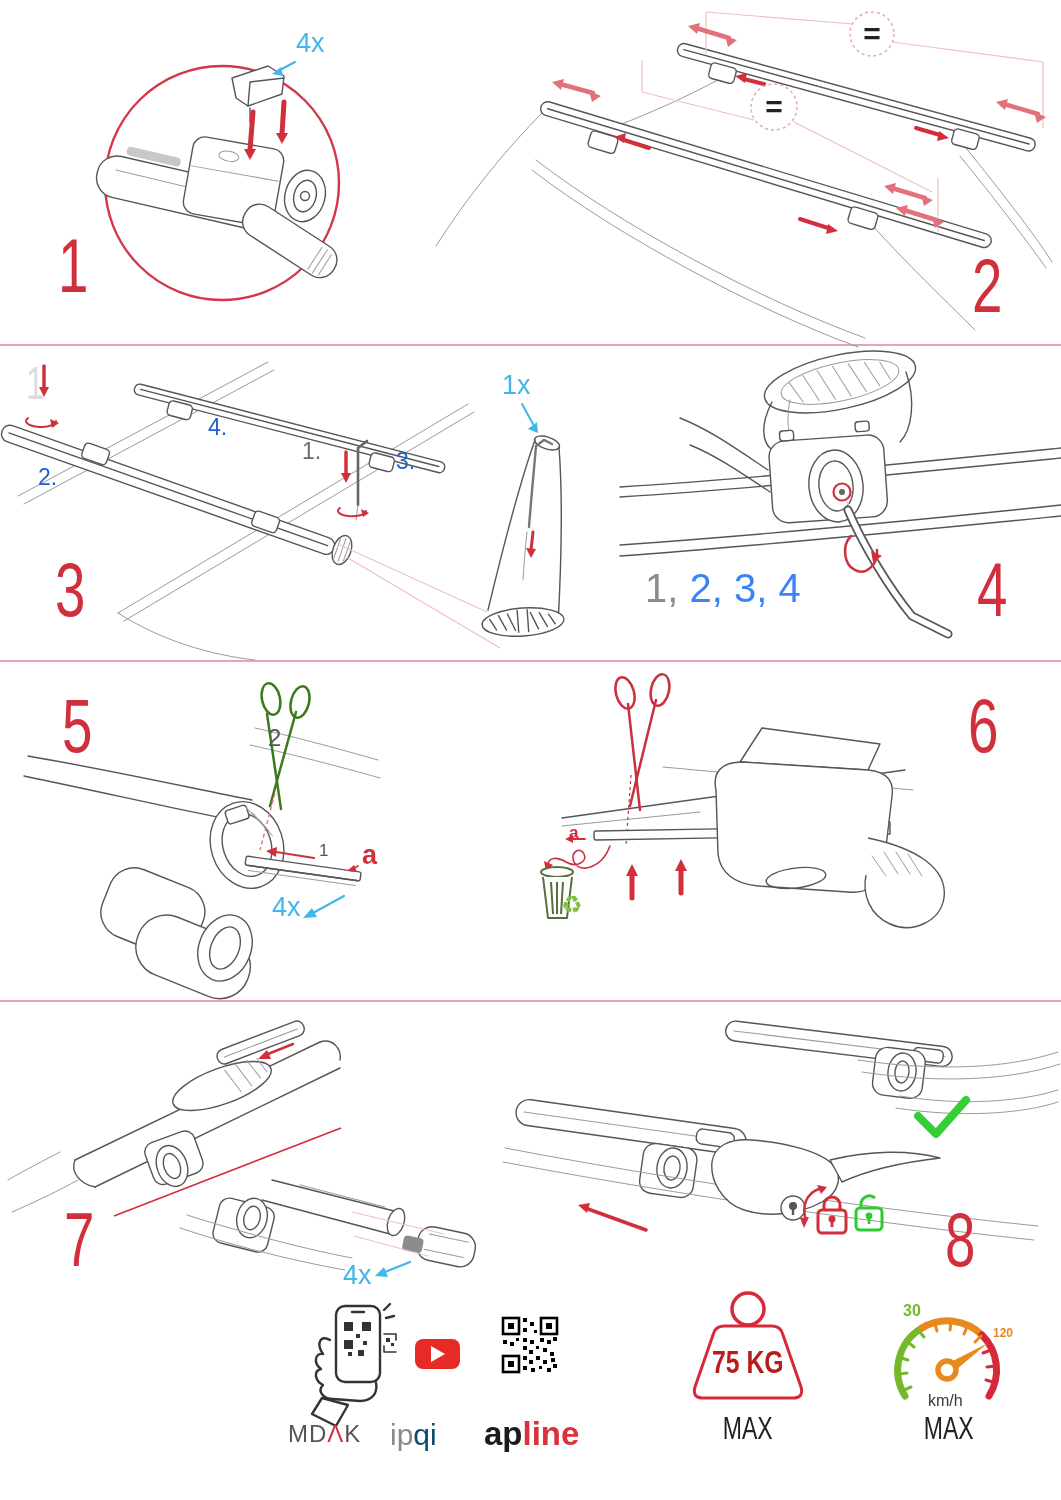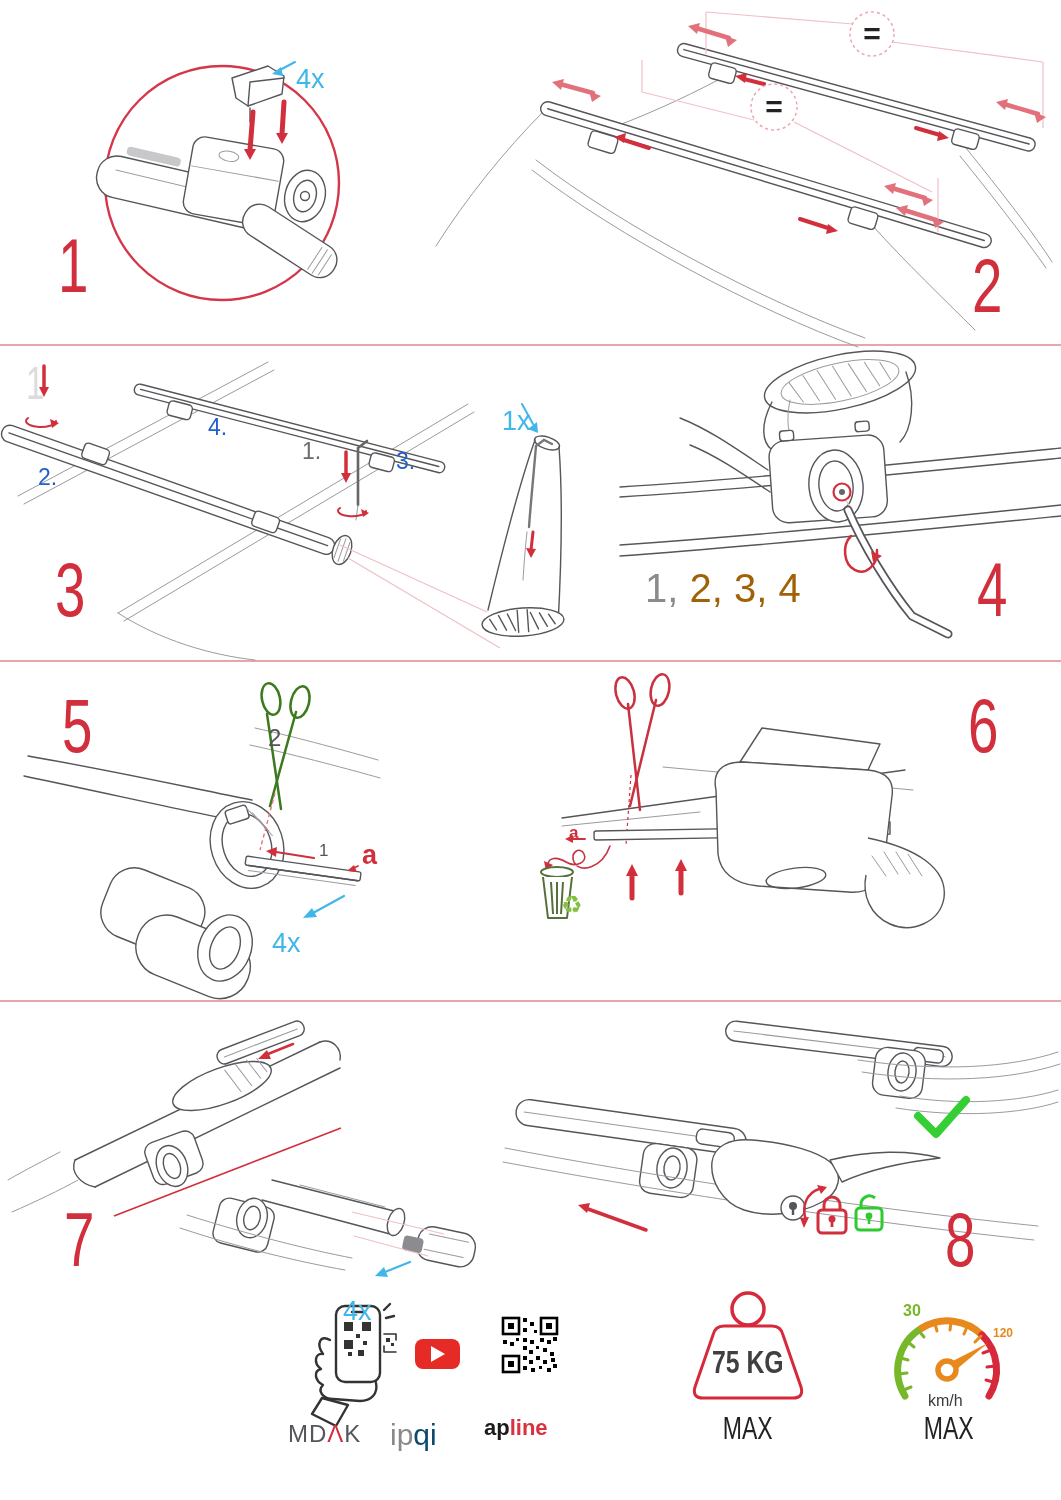--- a/index.html
+++ b/index.html
@@ -4,42 +4,42 @@
 <style>
   html,body{margin:0;padding:0;background:#fff;}
   .page{position:relative;width:1061px;height:1500px;background:#fff;overflow:hidden;
         font-family:"Liberation Sans",sans-serif;}
   svg.layer{position:absolute;left:0;top:0;width:1061px;height:1500px;pointer-events:none;}
   .divider{position:absolute;left:0;width:1061px;height:2px;background:#e7a6ab;}
   .lbl{position:absolute;white-space:nowrap;line-height:1;}
   .narrow{display:inline-block;transform:scaleX(.72);transform-origin:0 50%;}
   .narrow2{display:inline-block;transform:scaleX(.8);transform-origin:0 50%;}
   .stepnum{font-size:76px;font-weight:400;color:#d22f3d;letter-spacing:-2px;}
-  .cyan{color:#41b6e8;font-size:27px;font-weight:400;margin-top:36px;}
+  .cyan{color:#41b6e8;font-size:27px;font-weight:400;}
   .blue{color:#2160cf;font-size:23px;}
   .graylab{color:#6b6b6b;font-size:23px;}
   .equal{font-size:30px;font-weight:700;color:#222;}
   .seq{font-size:40px;}
-  .seq .g{color:#8b8b8b;} .seq .b{color:#a16207;}
+  .seq .g{color:#8b8b8b;} .seq .b{color:#3b82f6;}
   .ghost{color:#dcdcdc;font-size:46px;font-weight:400;}
   .smark{color:#55555a;font-size:24px;}
   .tmark{color:#55555a;font-size:17px;}
   .reda{color:#d22f3d;font-weight:700;}
   
   .product{font-size:64px;font-weight:700;color:#321fa7;letter-spacing:1px;}
   .brand{font-size:35px;font-weight:700;letter-spacing:0px;}
   .brand .k{color:#151515;} .brand .r{color:#e0242e;}
   .mdak{font-size:24px;font-weight:400;color:#55555c;letter-spacing:1px;}
   .mdak .r{color:#d22f3d;}
   .ipqi{font-size:30px;font-weight:400;color:#8a8a8a;}
   .ipqi .r{color:#0c4a6e;}
-  .apline{font-size:22px;font-weight:700;color:#1b1b1b;}
+  .apline{font-size:33px;font-weight:700;color:#1b1b1b;}
   .apline .r{color:#d8323e;}
   .maxlab{font-size:32px;font-weight:500;color:#222;}
-  .kg{font-size:31px;font-weight:700;color:#404040;}
+  .kg{font-size:31px;font-weight:700;color:#b91c1c;}
   .sgreen{color:#76b82a;font-size:16px;font-weight:700;}
   .sorange{color:#e8891d;font-size:12px;font-weight:700;}
   .sunit{color:#3a3a3a;font-size:16px;}
   .ctr{text-align:center;}
   
   .ln{fill:none;stroke:#55555a;stroke-width:1.4px;stroke-linecap:round;stroke-linejoin:round;}
   .lnw{fill:#fff;stroke:#55555a;stroke-width:1.4px;stroke-linejoin:round;}
   .lt{fill:none;stroke:#9a9aa0;stroke-width:1px;stroke-linecap:round;}
   .red{stroke:#d22f3d;fill:none;stroke-linecap:round;}
   .redf{fill:#d22f3d;stroke:none;}

